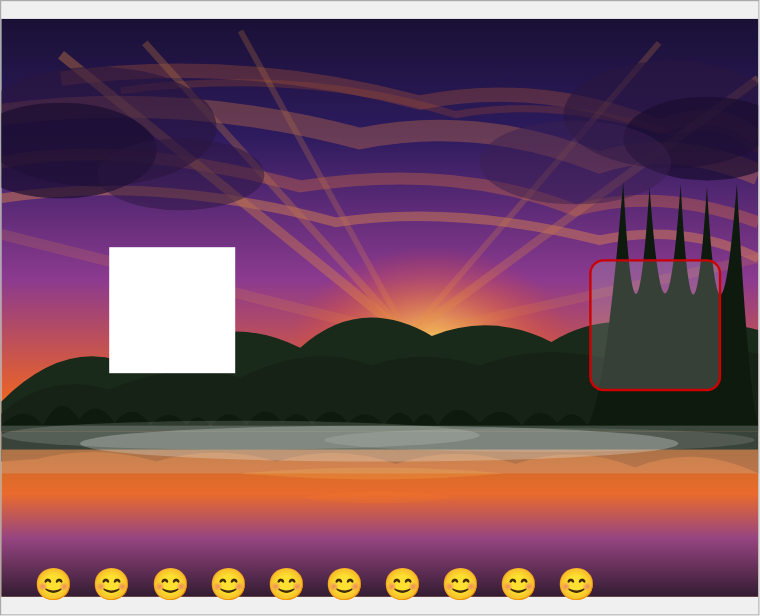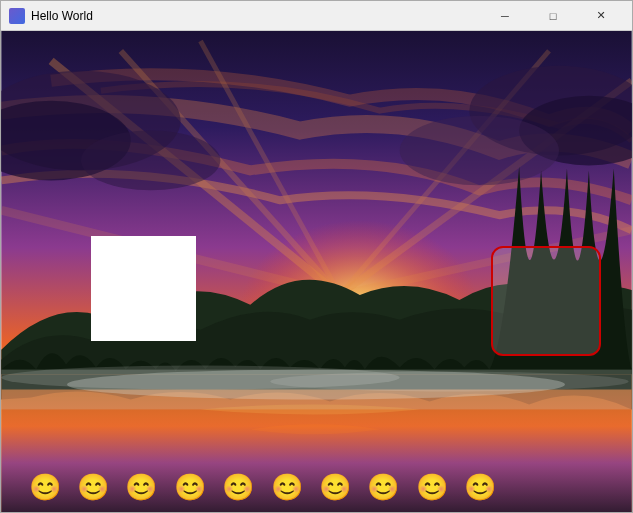--- a/index.html
+++ b/index.html
@@ -121,31 +121,20 @@
       font-size: 26px;
       cursor: pointer;
       line-height: 1;
     }
   </style>
 </head>
 <body>
 
 <div class="window">
 
-  <div class="titlebar">
-    <div class="titlebar-left">
-      <div class="app-icon"></div>
-      <span class="title-text">Hello World</span>
-    </div>
-    <div class="titlebar-controls">
-      <button class="ctrl-btn">─</button>
-      <button class="ctrl-btn">□</button>
-      <button class="ctrl-btn close">✕</button>
-    </div>
-  </div>
 
   <div class="window-content">
 
     <svg class="landscape-bg" xmlns="http://www.w3.org/2000/svg" viewBox="0 0 633 483">
       <defs>
         <linearGradient id="sky" x1="0" y1="0" x2="0" y2="1">
           <stop offset="0%" stop-color="#1a1035"></stop>
           <stop offset="20%" stop-color="#2d1b5e"></stop>
           <stop offset="45%" stop-color="#8b3a8f"></stop>
           <stop offset="65%" stop-color="#e8622a"></stop>

